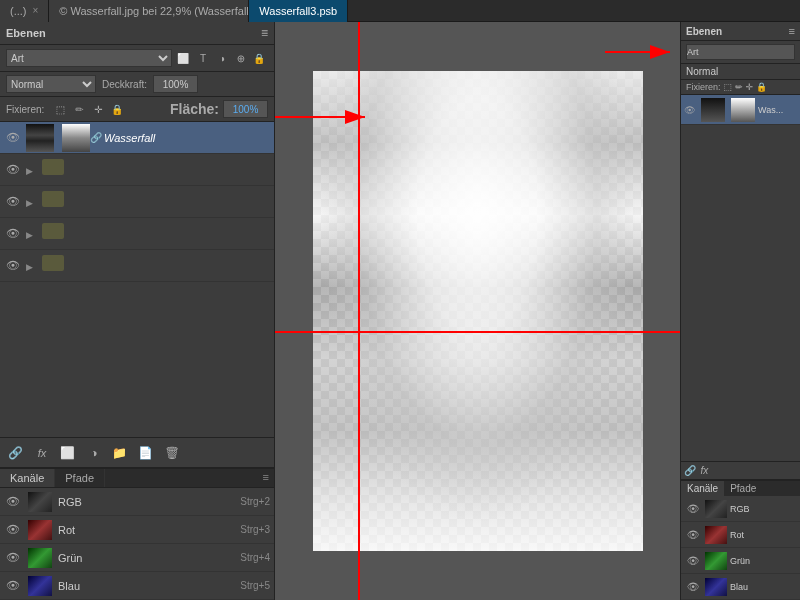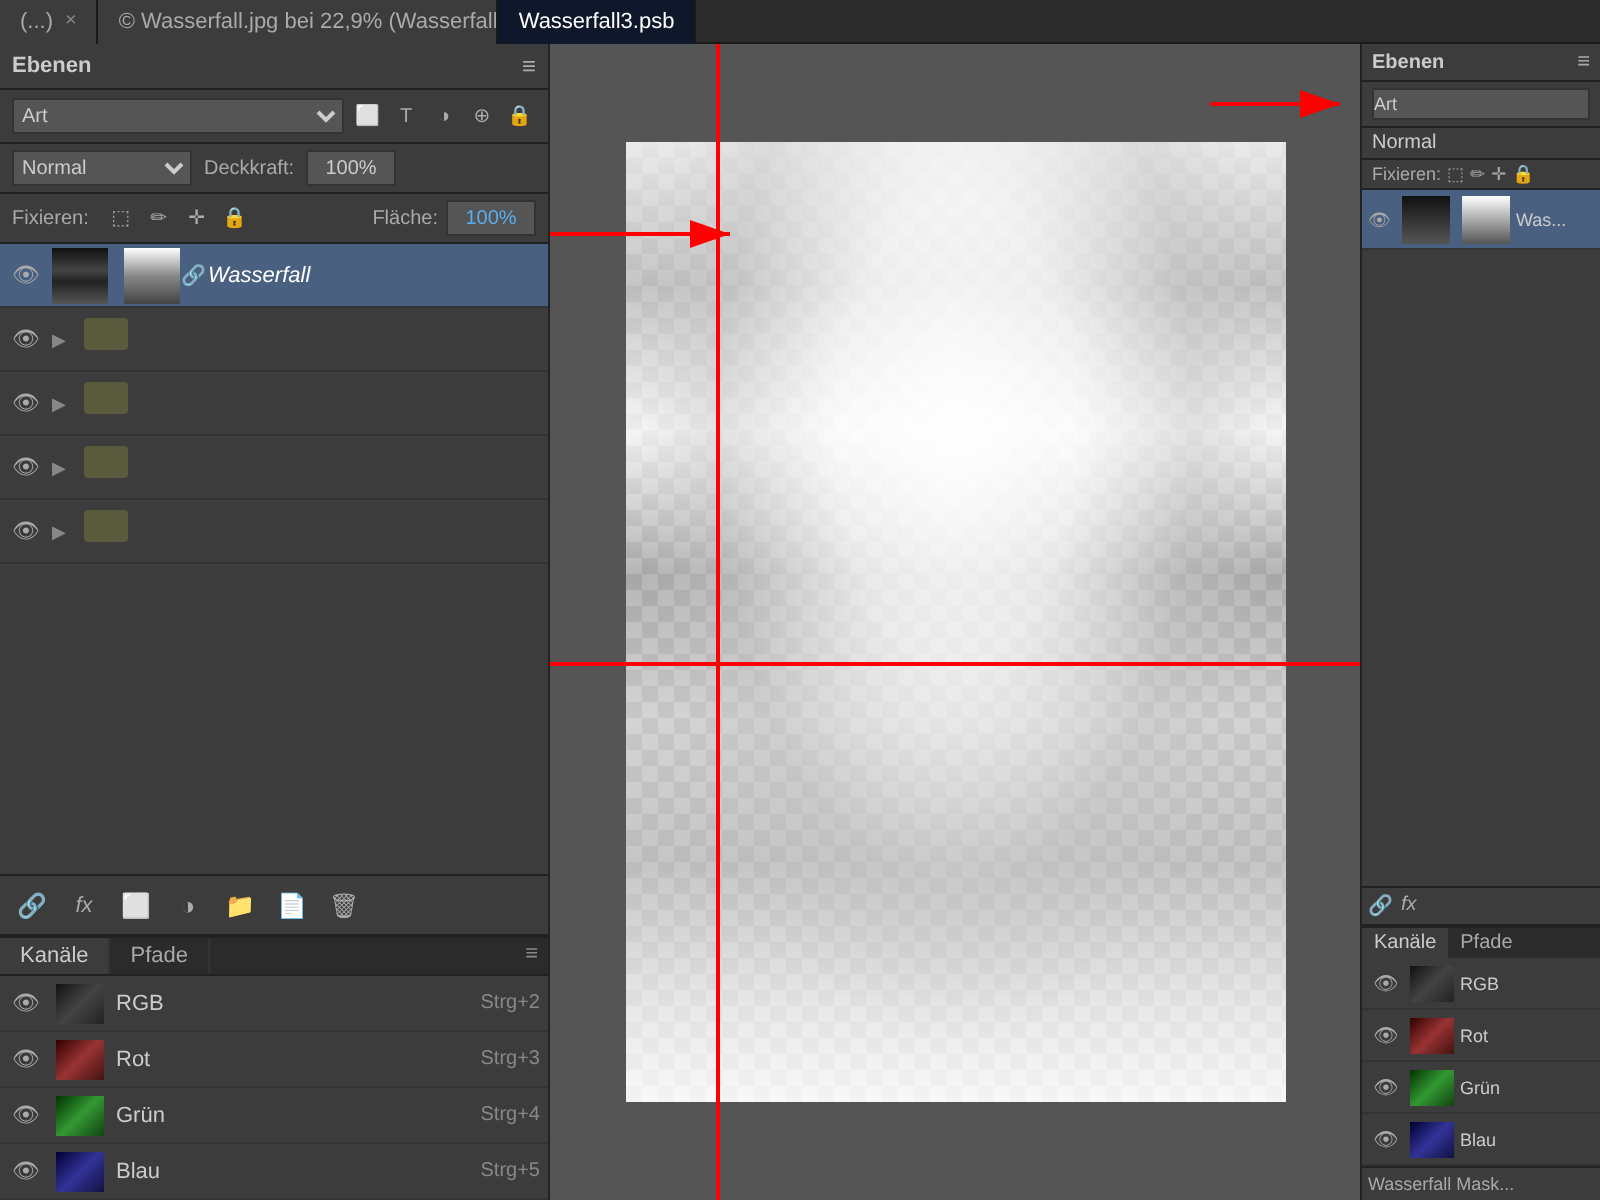--- a/index.html
+++ b/index.html
@@ -31,21 +31,21 @@
       border-right: 1px solid #1a1a1a;
       font-size: 11px;
       color: #aaa;
       cursor: pointer;
       white-space: nowrap;
       max-width: 200px;
       overflow: hidden;
       text-overflow: ellipsis;
     }
     .tab.active {
-      background: #0f172a;
+      background: #0c4a6e;
       color: #fff;
       justify-content: flex-end;
     }
     .tab .tab-close {
       margin-left: 6px;
       color: #888;
       font-size: 10px;
     }
 
     
@@ -156,23 +156,24 @@
     .lock-label {
       font-size: 10px;
       color: #aaa;
       margin-right: 4px;
     }
     .lock-icons {
       display: flex;
       gap: 3px;
     }
     .fill-label {
-      font-size: 10px;
+      font-size: 14px;
       color: #aaa;
       margin-left: auto;
+      font-weight: bold;
     }
     .fill-value {
       background: #555;
       border: 1px solid #333;
       color: #5aacf0;
       font-size: 10px;
       height: 18px;
       width: 45px;
       text-align: center;
     }
@@ -706,17 +707,16 @@
       <div class="right-ch-row">
         <div class="ch-eye" style="font-size:10px;">👁</div>
         <div class="right-ch-thumb thumb-green"></div>
         <div class="right-ch-name">Grün</div>
       </div>
       <div class="right-ch-row">
         <div class="ch-eye" style="font-size:10px;">👁</div>
         <div class="right-ch-thumb thumb-blue"></div>
         <div class="right-ch-name">Blau</div>
       </div>
-      <div style="padding:3px;font-size:9px;color:#aaa;border-top:1px solid #222;">Wasserfall Mask...</div>
     </div>
   </div>
 
 </div>
 
 </body></html>

